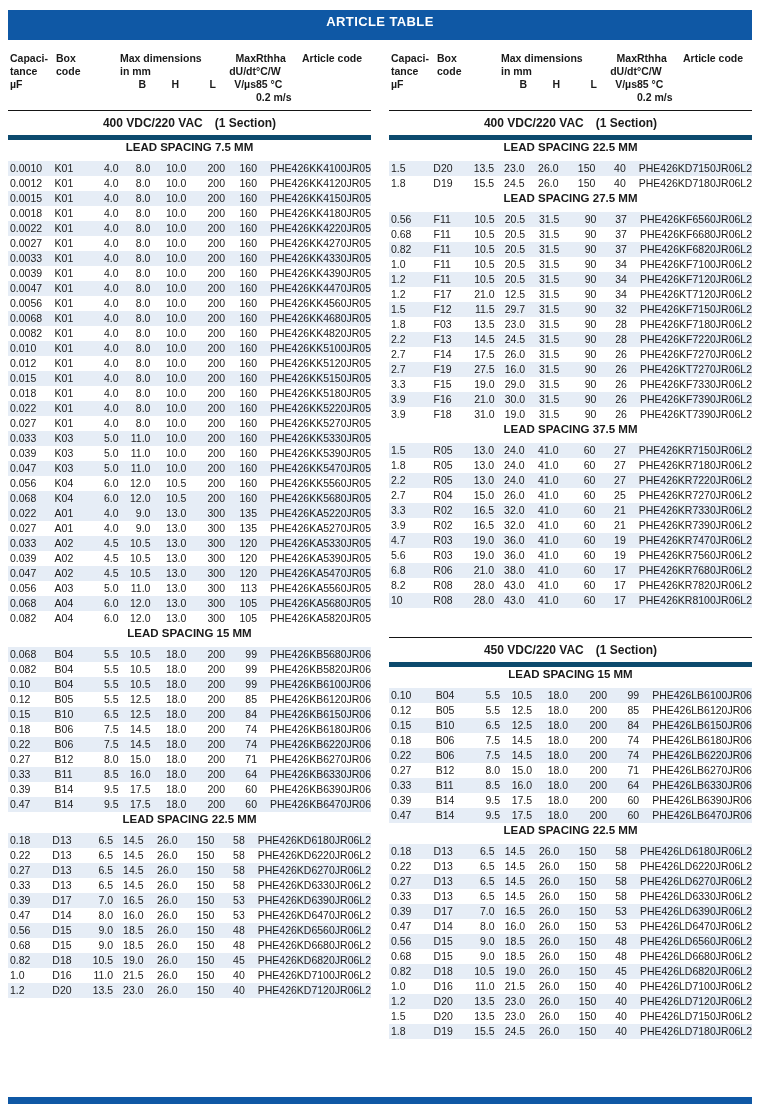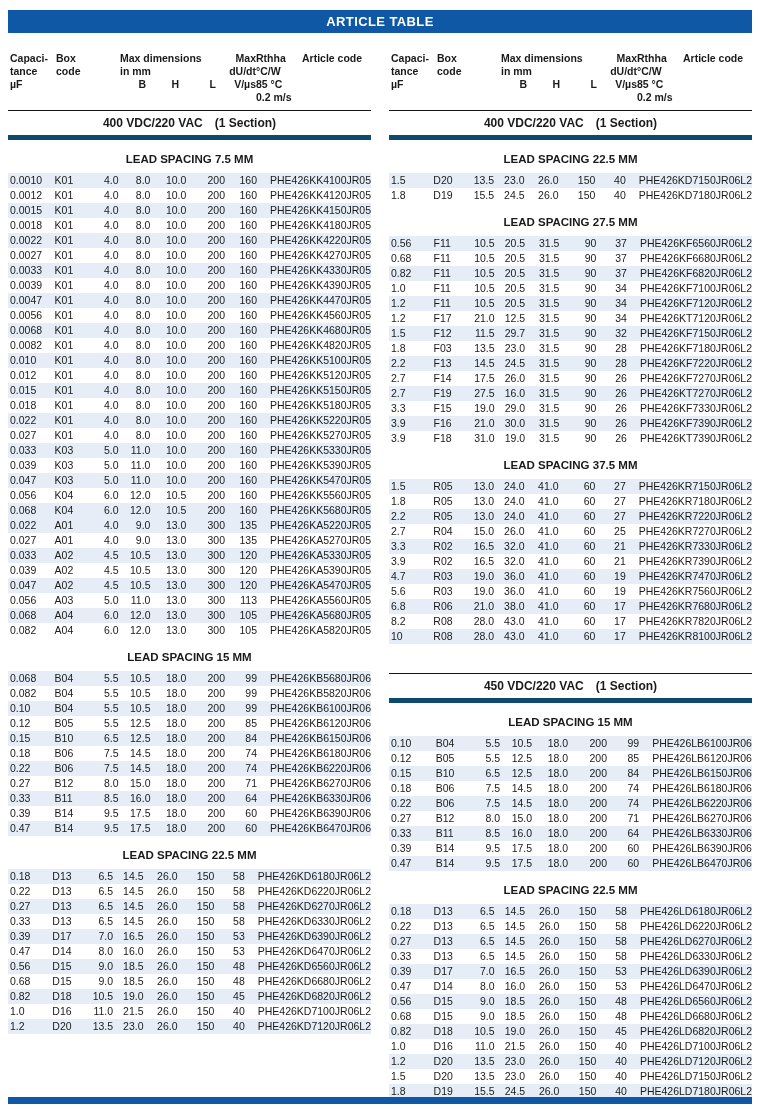--- a/index.html
+++ b/index.html
@@ -1,21 +1,21 @@
 <!DOCTYPE html>
 <html style="--accent: #0F58A5; --stripe: #E6EDF6; --text: #1A1A1A;"><head>
 <meta charset="utf-8">
 <style>
   html,body{margin:0;padding:0;background:#fff;}
   .page{
     position:relative;width:760px;height:1110px;background:#fff;overflow:hidden;
     font-family:"Liberation Sans", sans-serif;color:var(--text,#1a1a1a);
   }
   .titlebar{
-    position:absolute;left:8px;right:8px;top:10px;height:23px;
+    position:absolute;left:8px;right:8px;top:10px;height:30px;
     background:var(--accent,#0F58A5);color:#fff;font-weight:bold;font-size:13px;
     line-height:23px;text-align:center;letter-spacing:.4px;
   }
   .cols{position:absolute;left:8px;right:8px;top:45px;display:flex;gap:18px;}
   .half{flex:1;min-width:0;}
 
   
   .col-header{display:flex;padding:7px 0 6px 0;font-weight:bold;font-size:10.5px;line-height:13px;}
   .ch{white-space:nowrap;}
   .ch > div{height:13px;}
@@ -29,21 +29,21 @@
 
   
   .vheader{
     border-top:1px solid #151515;border-bottom:5px solid #0c4a6e;
     text-align:center;font-weight:bold;font-size:12px;padding:5px 0;
   }
   .vheader .note{margin-left:12px;}
   .section + .section .vheader{margin-top:29px;}
 
   
-  .gheading{text-align:center;font-weight:bold;font-size:11.5px;margin:13px 0 8px 0;}
+  .gheading{text-align:center;font-weight:bold;font-size:11.5px;margin:1px 0 8px 0;}
 
   
   .rows .trow{display:flex;height:15px;line-height:15px;font-size:10.5px;white-space:nowrap;}
   .rows .trow:nth-child(odd){background:var(--stripe,#E6EDF6);}
   .c-cap{width:46px;padding-left:2px;}
   .c-box{width:40px;}
   .c-b{width:26px;text-align:right;}
   .c-h{width:33px;text-align:right;}
   .c-l{width:37px;text-align:right;}
   .c-du{width:40px;text-align:right;}

